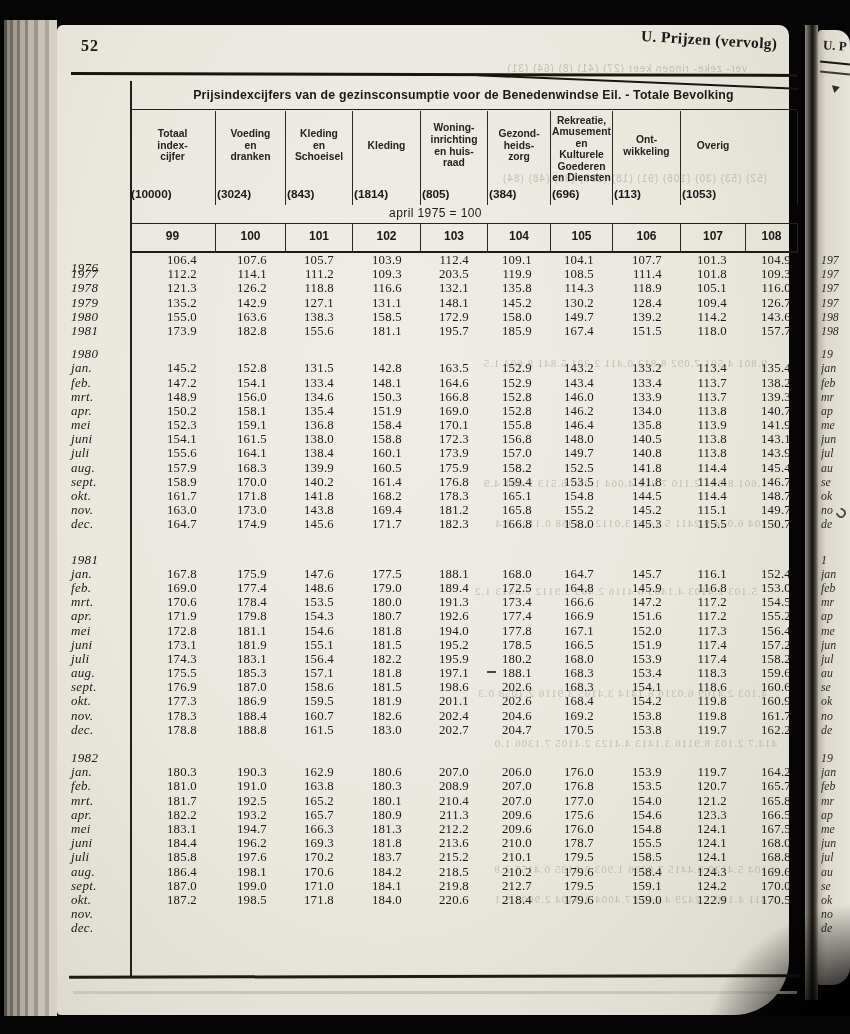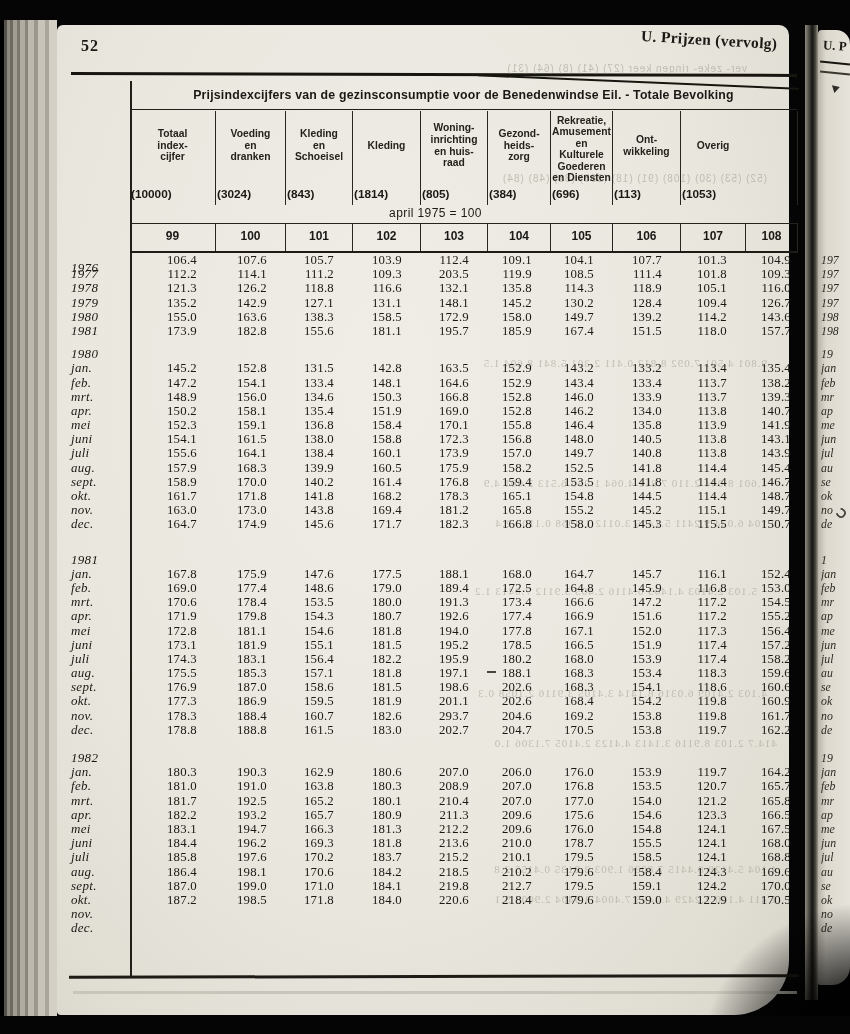--- a/index.html
+++ b/index.html
@@ -559,21 +559,21 @@
             <div class="v">154.2</div>
             <div class="v">119.8</div>
             <div class="v">160.9</div>
           </div>
           <div class="drow">
             <div class="rlabel" style="display: inline-block;">nov.</div>
             <div class="v">178.3</div>
             <div class="v">188.4</div>
             <div class="v">160.7</div>
             <div class="v">182.6</div>
-            <div class="v">293.7</div>
+            <div class="v">202.4</div>
             <div class="v">204.6</div>
             <div class="v">169.2</div>
             <div class="v">153.8</div>
             <div class="v">119.8</div>
             <div class="v">161.7</div>
           </div>
           <div class="drow">
             <div class="rlabel" style="display: inline-block;">dec.</div>
             <div class="v">178.8</div>
             <div class="v">188.8</div>

